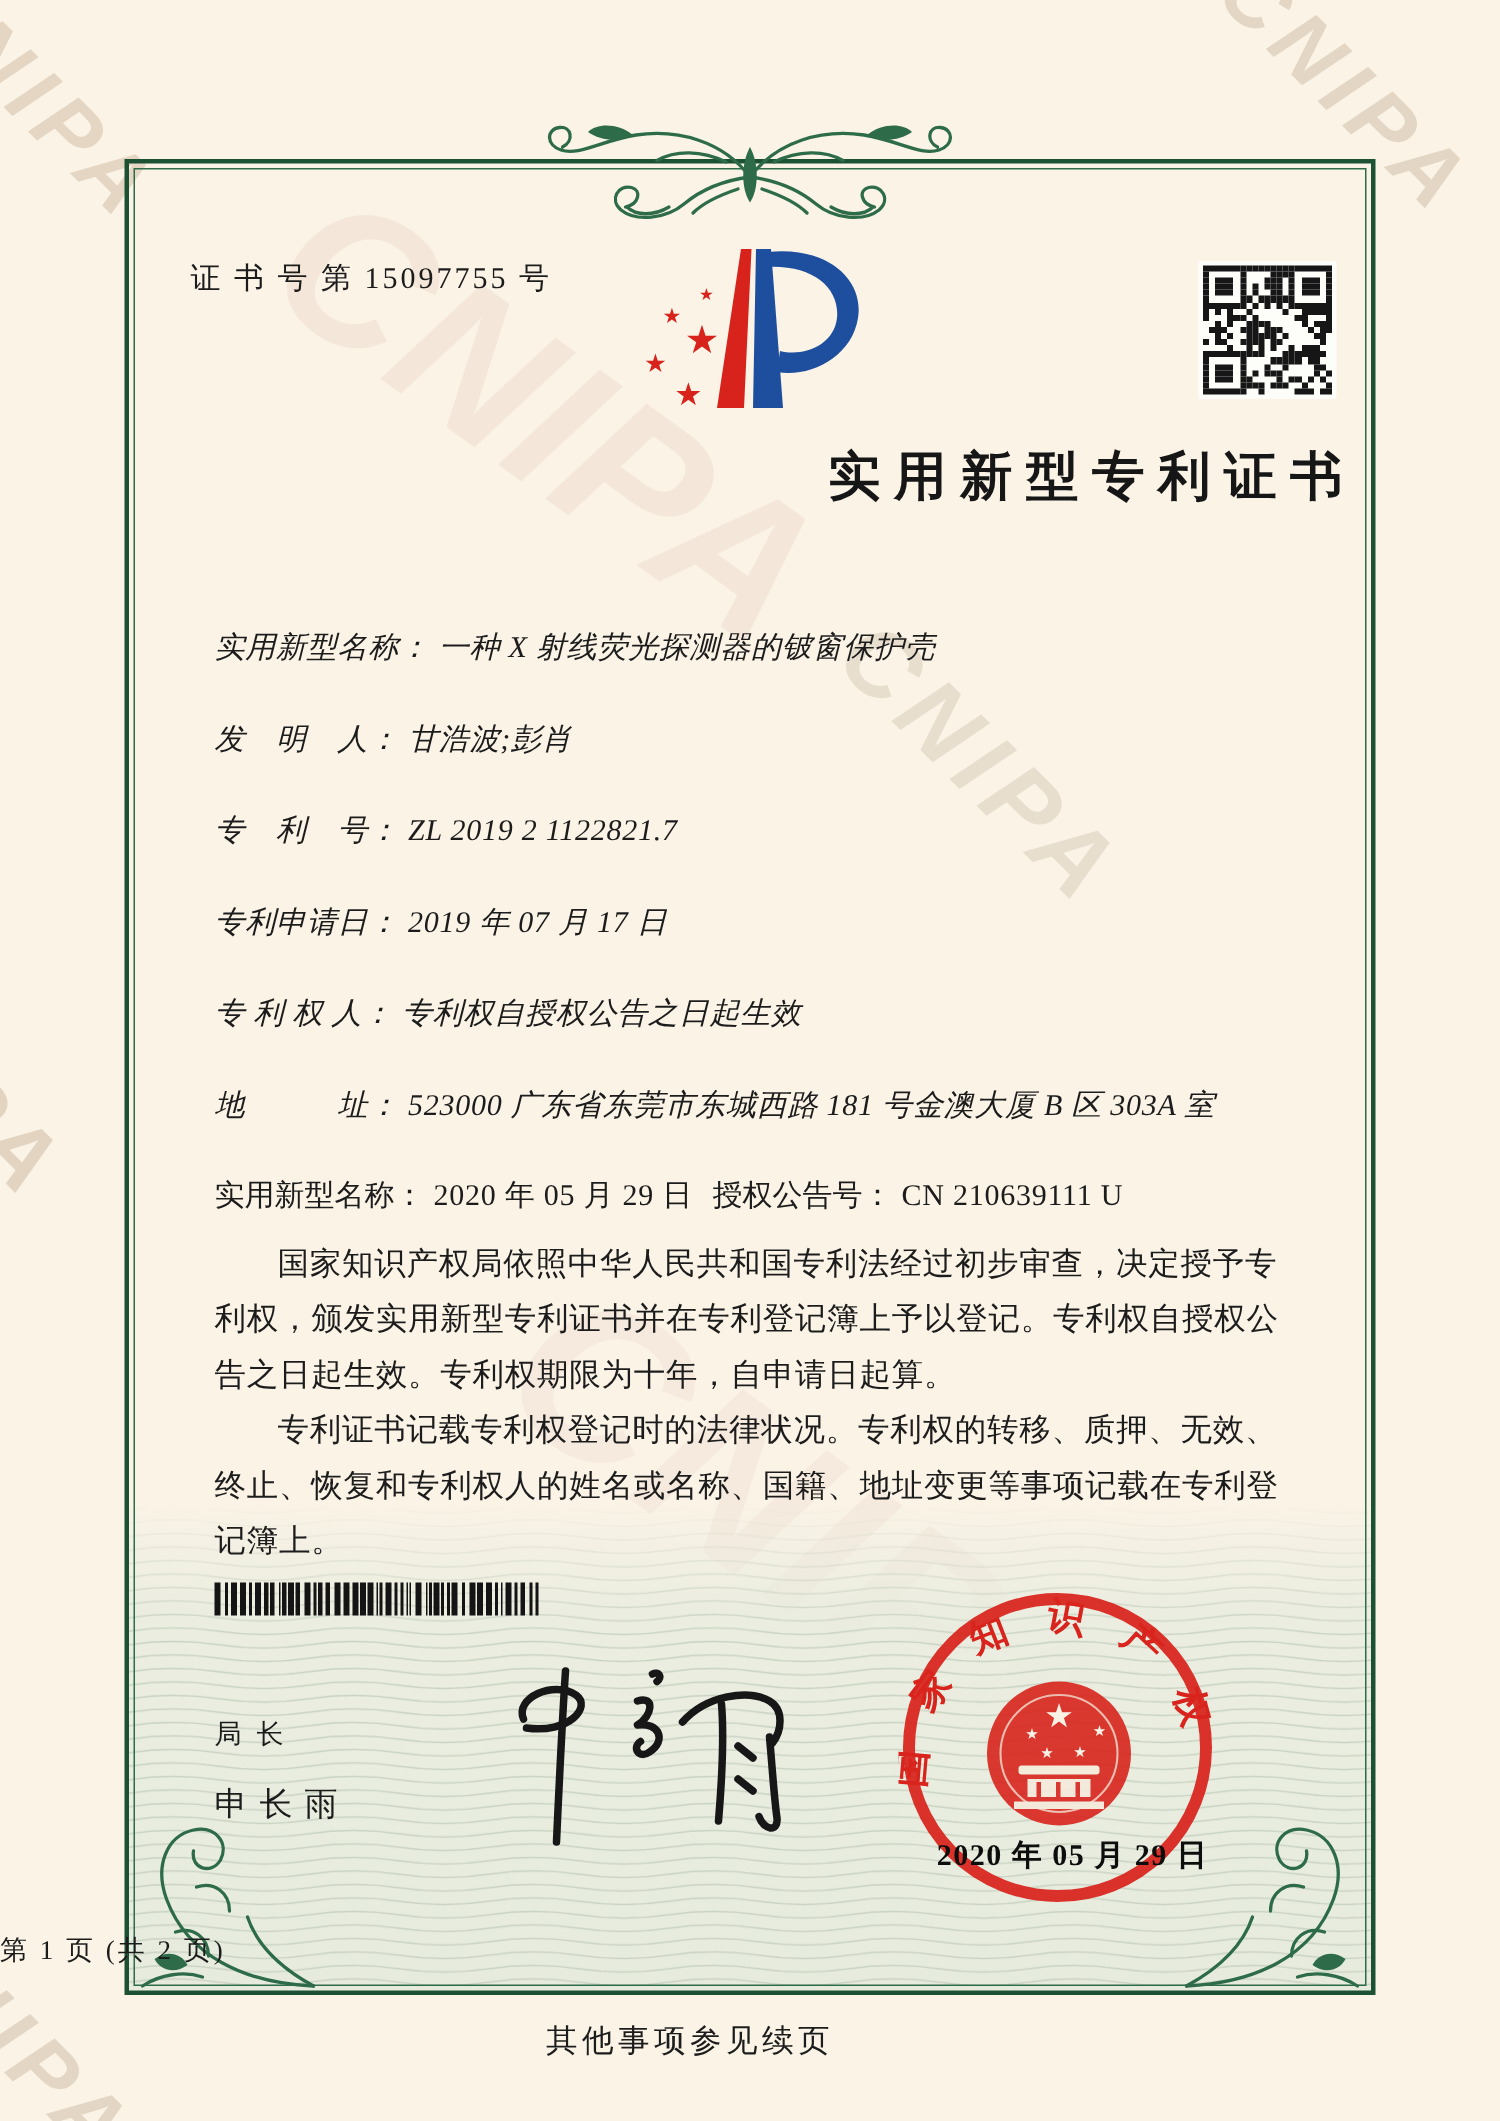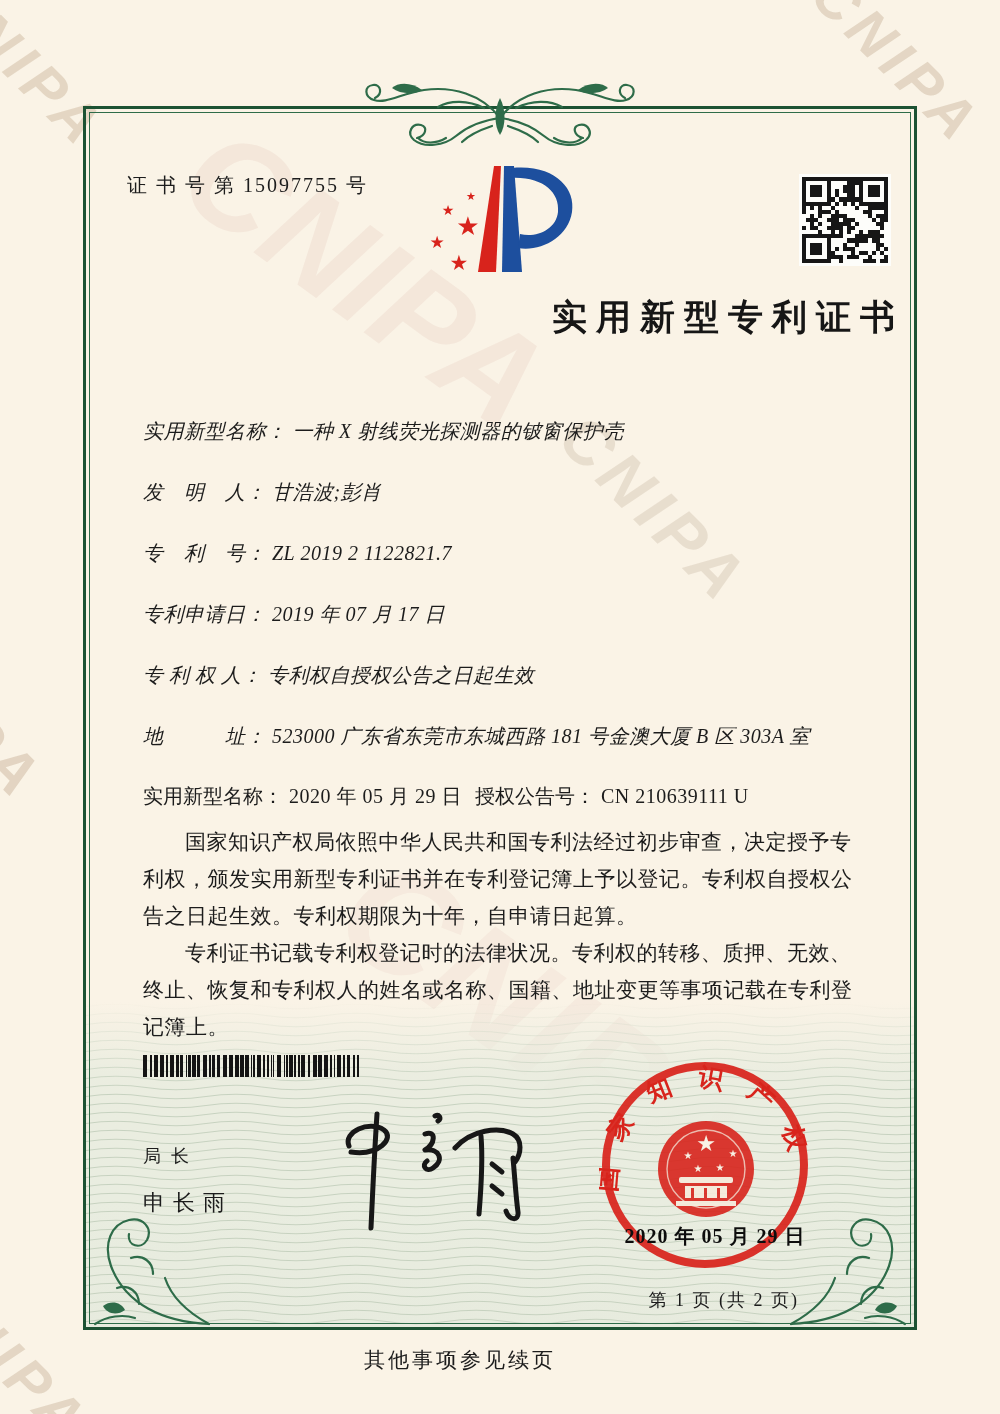--- a/index.html
+++ b/index.html
@@ -65,21 +65,21 @@
   .barcode{left:143px;top:1055px;width:266px;height:22px;z-index:5;display:flex;align-items:stretch;}
   .barcode span{background:#141414;display:block;height:100%;}
   .sig-title{left:143px;top:1144px;font-size:18px;letter-spacing:10px;z-index:5;}
   .sig-name{left:143px;top:1188px;font-size:22px;letter-spacing:8px;z-index:5;}
   .sig-script{left:285px;top:1102px;z-index:5;}
   .seal{left:599px;top:1059px;z-index:6;}
   .seal-date{
     left:612px;top:1223px;width:206px;text-align:center;z-index:7;
     font-size:20px;letter-spacing:1px;color:#0d0d0d;font-weight:bold;
   }
-  .page-info{left:0;top:1288px;width:799px;text-align:right;font-size:18px;letter-spacing:2px;z-index:5;}
+  .page-info{left:0;top:1288px;width:799px;text-align:left;font-size:18px;letter-spacing:2px;z-index:5;}
   .footer-note{left:0;top:1346px;width:1000px;text-align:center;font-size:21px;letter-spacing:3px;z-index:5;transform:translateX(-40px);}
 </style>
 </head>
 <body>
 
 <span class="wm wm-tl">CNIPA</span>
 <span class="wm wm-tr">CNIPA</span>
 <span class="wm wm-mr">CNIPA</span>
 <span class="wm wm-ml">CNIPA</span>
 <span class="wm wm-bl">CNIPA</span>

